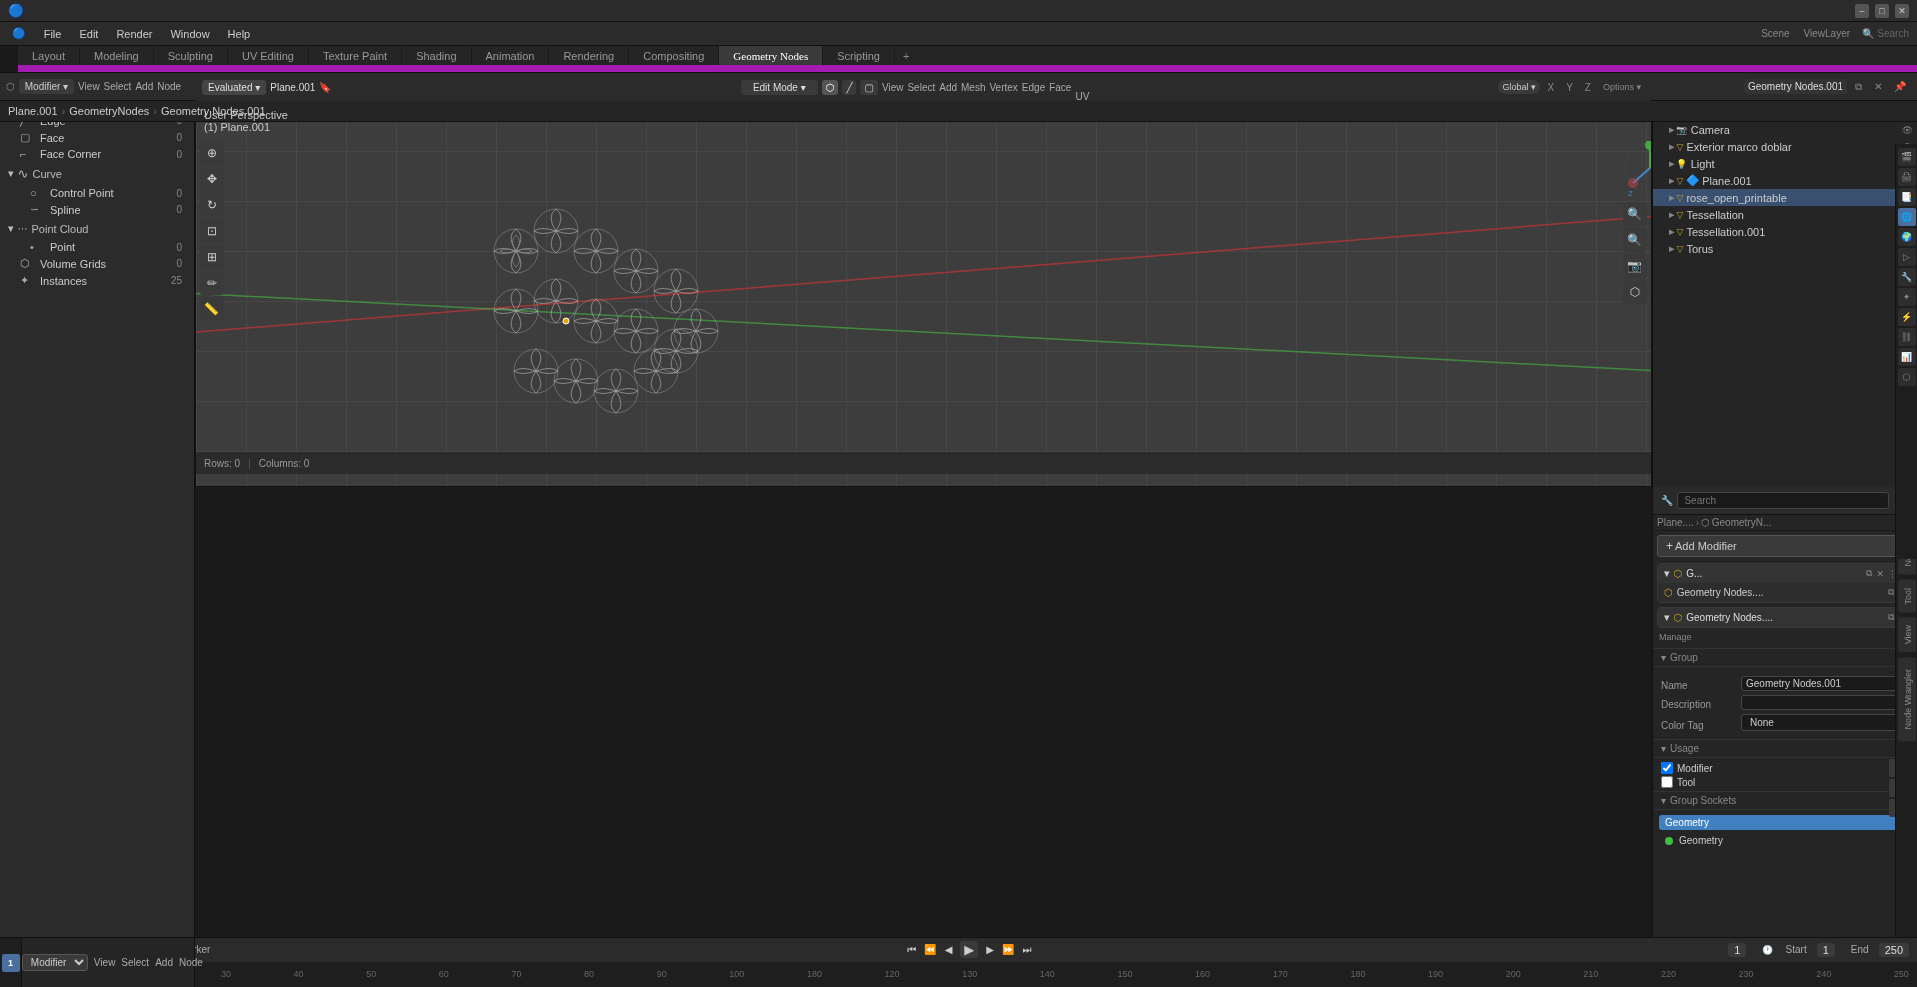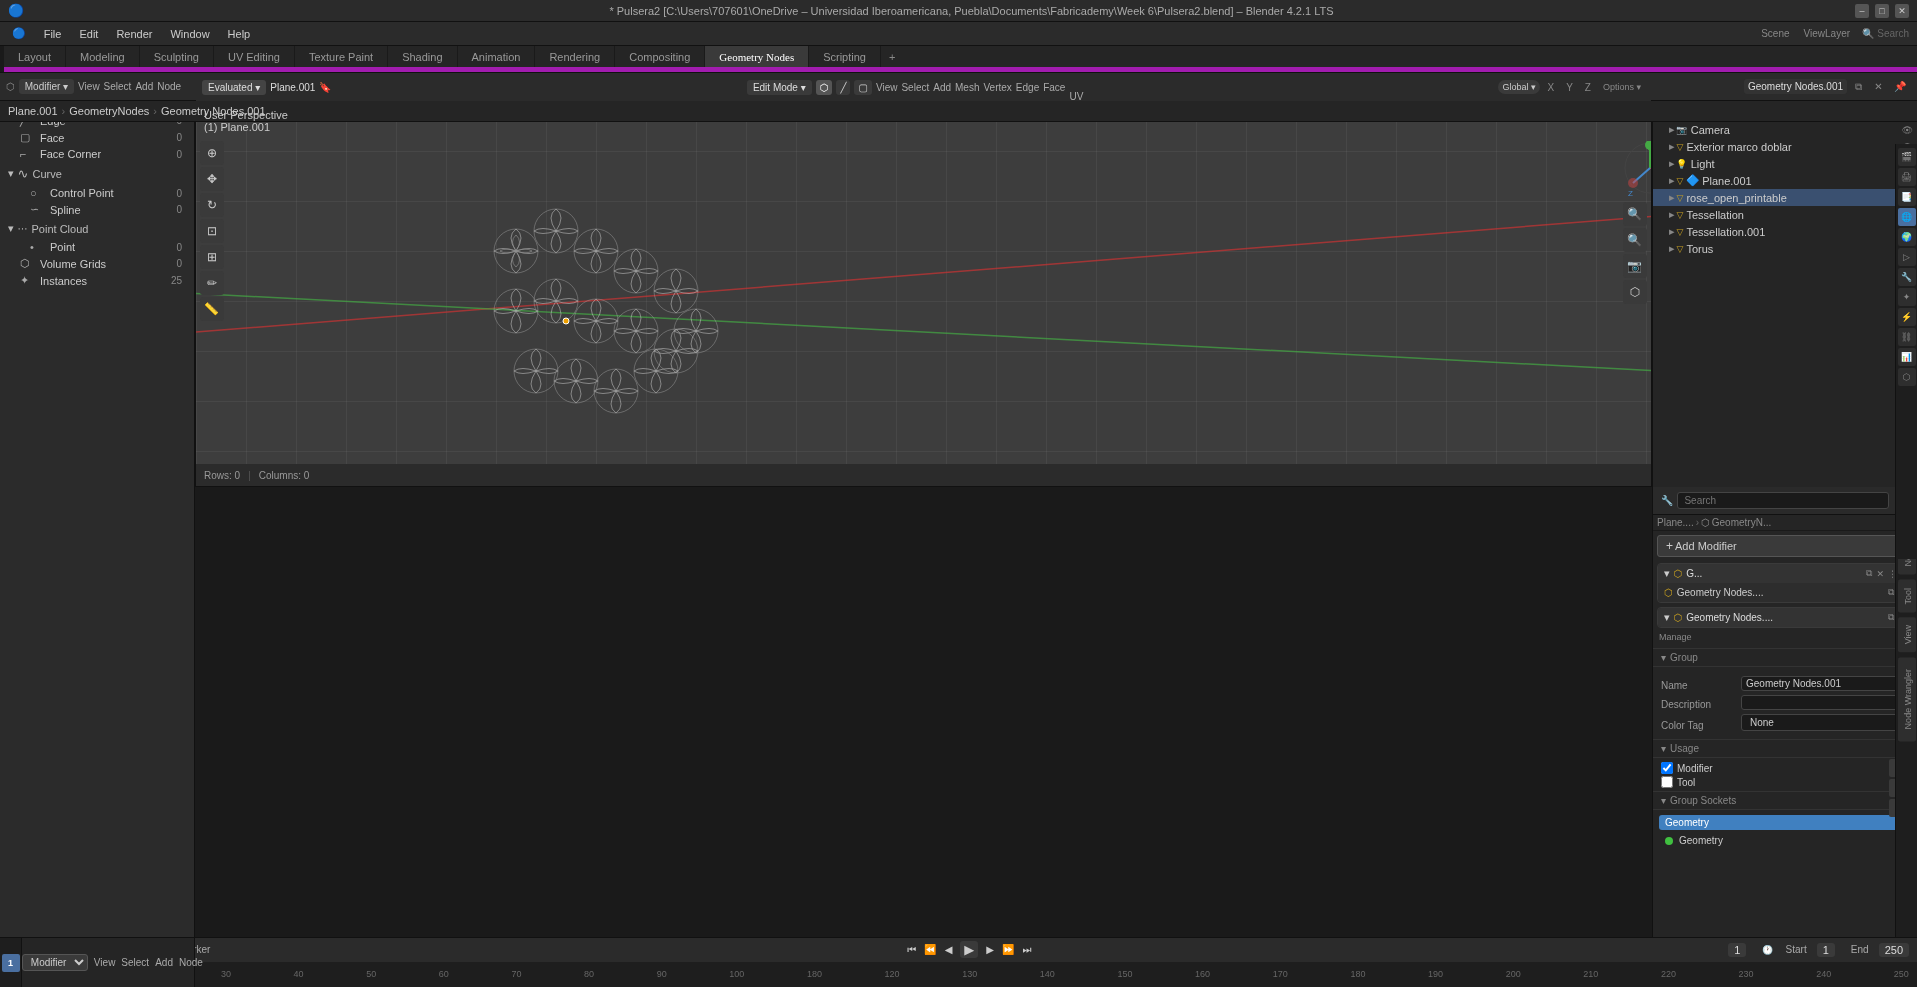--- a/index.html
+++ b/index.html
@@ -61,26 +61,26 @@
       padding: 2px 8px;
       font-size: 11px;
       color: #ccc;
       cursor: pointer;
       border-radius: 3px;
     }
 
     
     .workspace-bar {
       position: absolute;
-      top: 46px; left: 4px; right: 0;
+      top: 46px; left: 18px; right: 0;
       height: 26px;
       background: #252525;
       display: flex;
       align-items: stretch;
-      border-bottom: 5px solid #a21caf;
+      border-bottom: 7px solid #a21caf;
     }
     .workspace-tab {
       padding: 0 14px;
       font-size: 11px;
       color: #999;
       cursor: pointer;
       display: flex;
       align-items: center;
       border-right: 1px solid #1a1a1a;
     }
@@ -226,21 +226,21 @@
       width: 24px;
       display: flex;
       flex-direction: column;
       gap: 2px;
       z-index: 10;
     }
 
     
     .viewport-status {
       position: absolute;
-      bottom: 0; left: 0; right: 0;
+      bottom: 12px; left: 0; right: 0;
       height: 22px;
       background: #2b2b2b;
       display: flex;
       align-items: center;
       padding: 0 8px;
       font-size: 10px;
       color: #999;
     }
 
     
@@ -488,21 +488,20 @@
       border-radius: 3px;
     }
   </style>
 </head>
 <body>
 
 <div class="title-bar">
   <div style="display:flex;align-items:center;gap:4px;width:80px;">
     <span style="font-size:13px;">🔵</span>
   </div>
-  <div class="title-bar-title">* Pulsera2 [C:\Users\707601\OneDrive – Universidad Iberoamericana, Puebla\Documents\Fabricademy\Week 6\Pulsera2.blend] – Blender 4.2.1 LTS</div>
   <div class="title-bar-controls">
     <div class="title-bar-btn">–</div>
     <div class="title-bar-btn">□</div>
     <div class="title-bar-btn">✕</div>
   </div>
 </div>
 
 <div class="menu-bar">
   <span class="menu-item">🔵</span>
   <span class="menu-item">File</span>
@@ -599,21 +598,21 @@
     </div>
   </div>
 
   <div class="viewport-area">
     <div class="viewport-header">
       <span style="font-size:10px;background:#444;padding:2px 6px;border-radius:3px;color:#ddd;">Evaluated ▾</span>
       <span style="font-size:10px;color:#ddd;">Plane.001</span>
       <span style="font-size:10px;color:#888;">🔖</span>
       <div style="flex:1;"></div>
       <span style="display:flex;gap:4px;align-items:center;">
-        <span style="background:#3a3a3a;padding:2px 6px;border-radius:3px;font-size:10px;color:#ddd;">Edit Mode ▾</span>
+        <span style="background:#3a3a3a;padding:2px 12px;border-radius:3px;font-size:10px;color:#ddd;">Edit Mode ▾</span>
         <span style="background:#555;padding:2px 4px;border-radius:3px;font-size:10px;color:#fff;">⬡</span>
         <span style="background:#3a3a3a;padding:2px 4px;border-radius:3px;font-size:10px;color:#ccc;">╱</span>
         <span style="background:#3a3a3a;padding:2px 4px;border-radius:3px;font-size:10px;color:#ccc;">▢</span>
         <span style="color:#aaa;font-size:10px;">View</span>
         <span style="color:#aaa;font-size:10px;">Select</span>
         <span style="color:#aaa;font-size:10px;">Add</span>
         <span style="color:#aaa;font-size:10px;">Mesh</span>
         <span style="color:#aaa;font-size:10px;">Vertex</span>
         <span style="color:#aaa;font-size:10px;">Edge</span>
         <span style="color:#aaa;font-size:10px;">Face</span>

